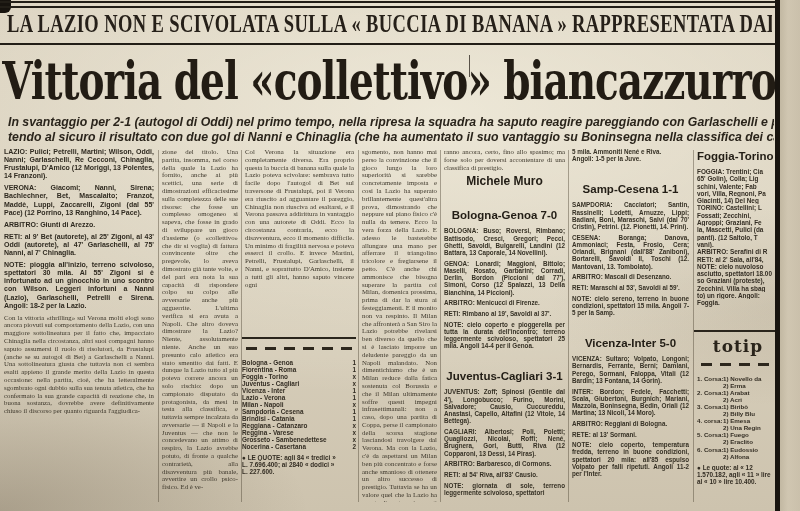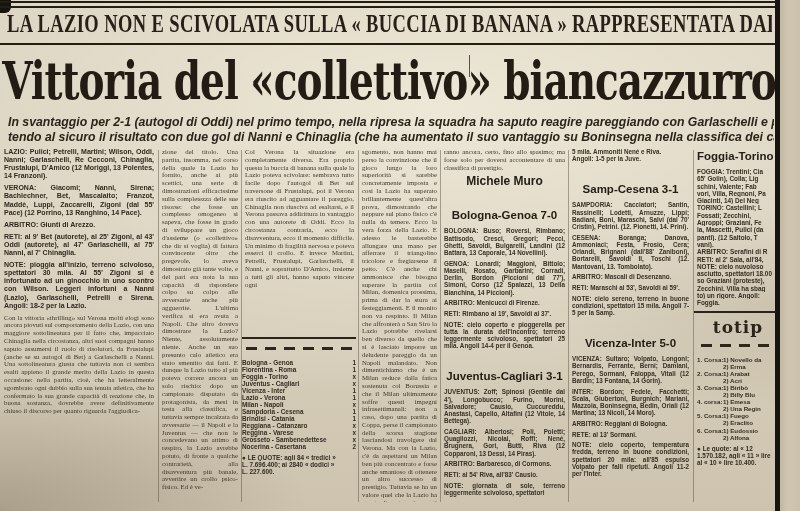--- a/index.html
+++ b/index.html
@@ -192,21 +192,21 @@
     </div>
   </div>
 
   <div class="col" style="left:572px;width:117px;height:357px;">
     <div>
 
     <div class="rp" style="margin-bottom:0;">5 mila. Ammoniti Nené e Riva.</div>
         <div class="rp" style="margin-bottom:0;">Angoli: 1-5 per la Juve.</div>
       </div>
     <div>
-      <div class="sec-h">Samp-Cesena 3-1</div>
+      <div class="sec-h">Samp-Cesena 1-1</div>
       <div>
 
       <div class="rp">SAMPDORIA: Cacciatori; Santin, Rassinelli; Lodetti, Arnuzze, Lippi; Badiani, Boni, Maraschi, Salvi (dal 70' Cristin), Petrini. (12. Pionetti, 14. Prini).</div>
           <div class="rp">CESENA: Boranga; Danova, Ammoniaci; Festa, Frosio, Cera; Orlandi, Brignani (dall'88' Zaniboni), Bortarelli, Savoldi II, Toschi (12. Mantovani, 13. Tombolato).</div>
           <div class="rp">ARBITRO: Mascali di Desenzano.</div>
           <div class="rp">RETI: Maraschi al 53', Savoldi al 59'.</div>
           <div class="rp">NOTE: cielo sereno, terreno in buone condizioni, spettatori 15 mila. Angoli 7-5 per la Samp.</div>
         </div>
     </div>
     <div>
@@ -241,21 +241,21 @@
         <div class="clip-line">RETI: al 2' Sala, all'84,</div>
         <div class="clip-line">NOTE: cielo nuvoloso</div>
         <div class="clip-line">asciutto, spettatori 18.00</div>
         <div class="clip-line">so Graziani (proteste),</div>
         <div class="clip-line">Zecchini. Villa ha sbag</div>
         <div class="clip-line">to) un rigore. Angoli:</div>
         <div class="clip-line">Foggia.</div>
       </div>
   </div>
 
-  <div class="box" style="left:694px;top:311px;width:82px;height:173px;padding-left:3px;">
+  <div class="box" style="left:694px;top:330px;width:82px;height:173px;padding-left:3px;">
     <div class="box-title">totip</div>
     <div class="dashes"></div>
     <div>
 
         <div class="tp-row">
           <span class="tp-c">1. Corsa:</span>
           <span>1) Novello da</span>
         </div>
         <div class="tp-row tp-ind">
           <span>2) Erma</span>

